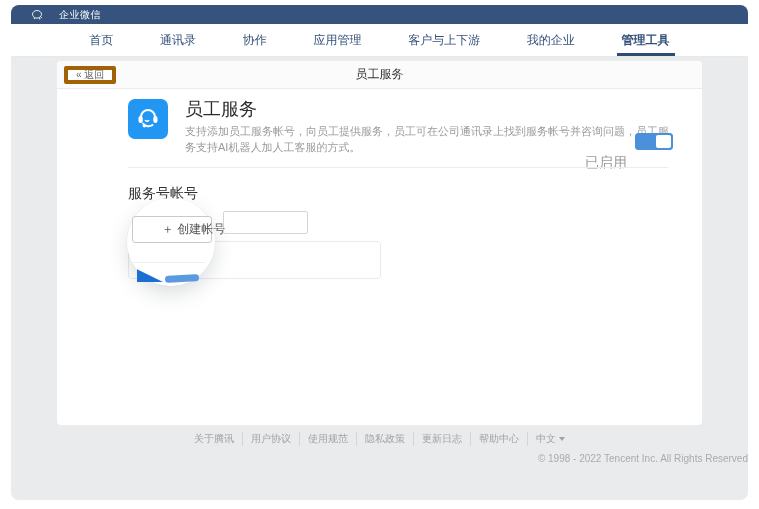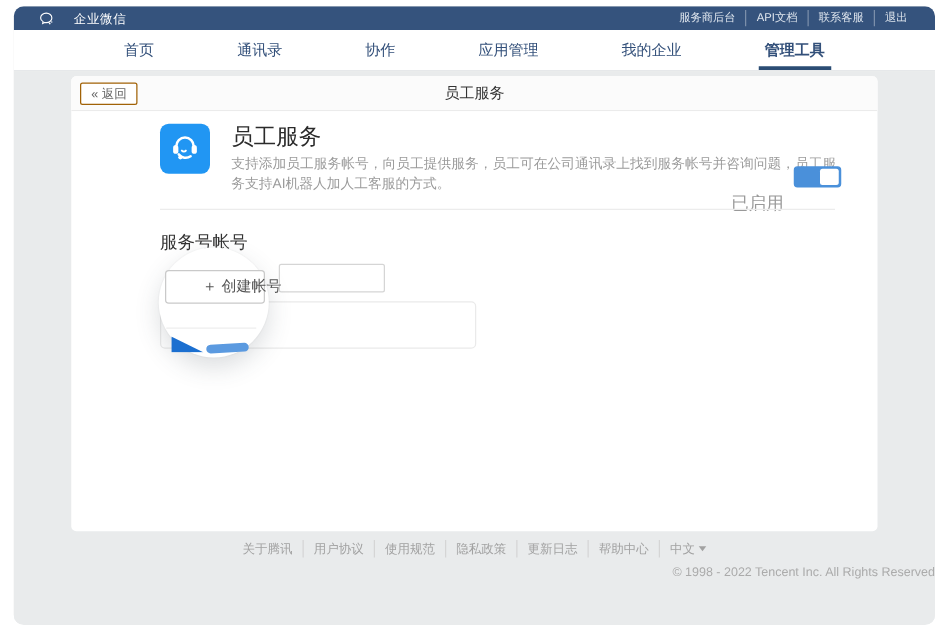--- a/index.html
+++ b/index.html
@@ -17,21 +17,21 @@
   
   .nav { height:33px; background:#ffffff; display:flex; align-items:stretch; justify-content:space-around; padding:0 55px; border-bottom:1px solid #e6e8ea; }
   .nav-item { position:relative; display:flex; align-items:center; font-size:12px; color:#33507a; cursor:pointer; padding:0 6px; }
   .nav-item.active { font-weight:bold; }
   .nav-item.active::after { content:""; position:absolute; left:50%; transform:translateX(-50%); bottom:0; width:58px; height:3px; background:#2b4d74; }
 
   
   .content { position:relative; height:442px; background:#e9ebec; }
   .panel { position:absolute; left:46px; top:4px; width:645px; height:364px; background:#ffffff; border-radius:4px; }
   .panel-header { height:28px; background:#fbfbfb; border-bottom:1px solid #ebebeb; border-radius:4px 4px 0 0; position:relative; display:flex; align-items:center; }
-  .back-btn { position:absolute; left:7px; top:5px; height:18px; padding:0 8px; background:#ffffff; border:1px solid #a16207; border-radius:2px; font-size:10px; color:#666666; display:flex; align-items:center; cursor:pointer; }
+  .back-btn { position:absolute; left:7px; top:5px; height:18px; padding:0 8px; background:#ffffff; border:4px solid #a16207; border-radius:2px; font-size:10px; color:#666666; display:flex; align-items:center; cursor:pointer; }
   .panel-title { width:100%; text-align:center; font-size:12px; color:#333333; }
   .panel-body { position:relative; height:335px; }
 
   
   .app-icon { position:absolute; left:71px; top:10px; width:40px; height:40px; background:#2196f3; border-radius:7px; display:flex; align-items:center; justify-content:center; }
   .app-title { position:absolute; left:128px; top:8px; font-size:18px; color:#2b2b2b; }
   .app-desc { position:absolute; left:128px; top:34px; width:486px; font-size:11px; line-height:16px; color:#9b9b9b; }
   .status-wrap { position:absolute; left:528px; top:22px; display:flex; align-items:center; gap:8px; }
   .status-label { font-size:14px; color:#999999;margin-top:43px; }
   .toggle { width:38px; height:17px; background:#4a90da; border:1px solid #4a90da; border-radius:3px; position:relative; cursor:pointer; }
@@ -68,33 +68,28 @@
     <div class="logo">
       <span>
         <svg width="12" height="12" viewBox="0 0 24 24" fill="none">
           <path d="M12 3c5 0 9 3.4 9 7.6 0 4.2-4 7.6-9 7.6-.9 0-1.8-.1-2.6-.3l-3.1 1.6.6-2.9C4.5 15.3 3 13.1 3 10.6 3 6.4 7 3 12 3z" stroke="#ffffff" stroke-width="1.8"></path>
           <circle cx="17.5" cy="19.5" r="1.4" fill="#ffffff"></circle>
           <circle cx="20.8" cy="17.2" r="1.1" fill="#ffffff"></circle>
         </svg>
       </span>
       <span>企业微信</span>
     </div>
-    <div class="topbar-links">
-      <span class="tlink">服务商后台</span>
-      <span class="tlink">API文档</span>
-      <span class="tlink">联系客服</span>
-      <span class="tlink">退出</span>
-    </div>
   </div>
 
   <div class="nav">
     <div class="nav-item">首页</div>
     <div class="nav-item">通讯录</div>
     <div class="nav-item">协作</div>
     <div class="nav-item">应用管理</div>
+    <div class="nav-item">客户与上下游</div>
     <div class="nav-item">我的企业</div>
     <div class="nav-item active">管理工具</div>
   </div>
 
   <div class="content">
     <div class="panel">
 
       <div class="panel-header">
         <div class="back-btn">« 返回</div>
         <div class="panel-title">员工服务</div>

